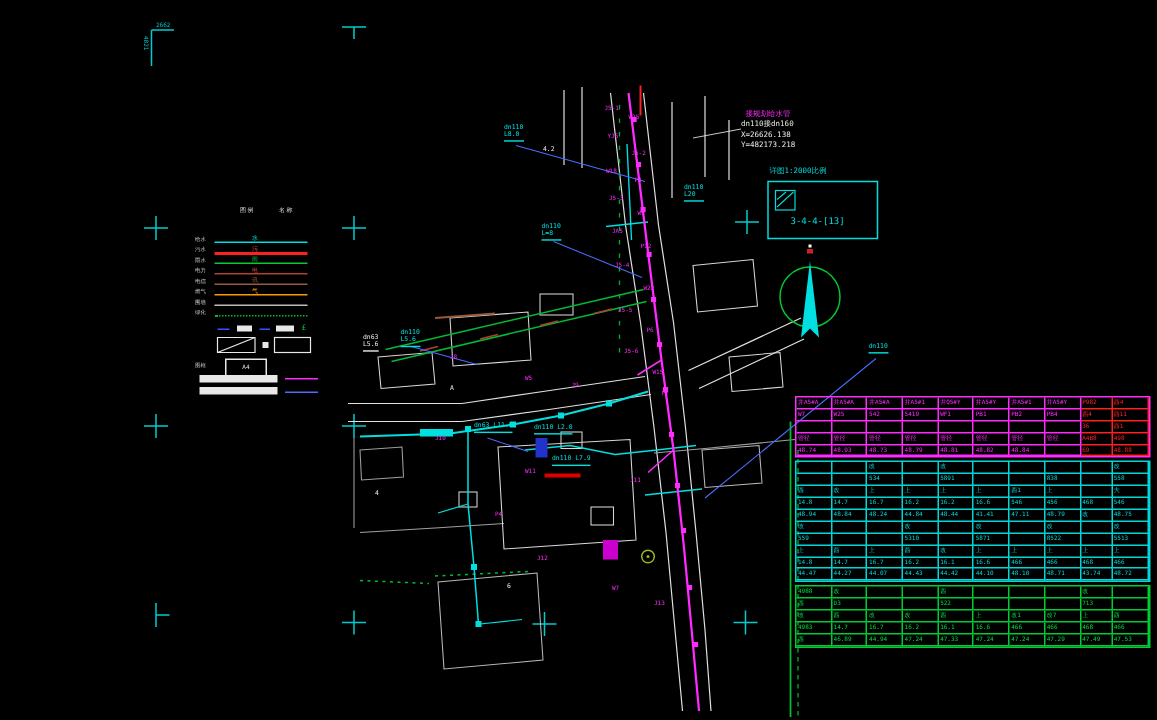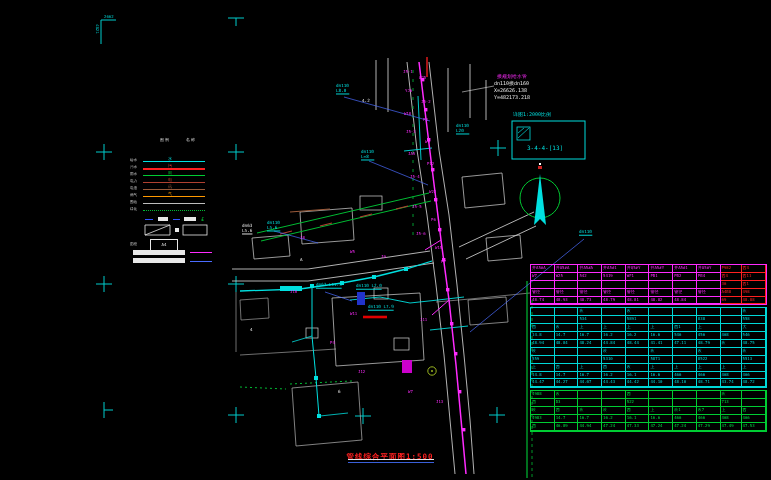--- a/index.html
+++ b/index.html
@@ -538,19 +538,14 @@
           <div class="tcell" style="border-color: rgb(0, 204, 51); color: rgb(0, 221, 68);">47.33</div>
           <div class="tcell" style="border-color: rgb(0, 204, 51); color: rgb(0, 221, 68);">47.24</div>
           <div class="tcell" style="border-color: rgb(0, 204, 51); color: rgb(0, 221, 68);">47.24</div>
           <div class="tcell" style="border-color: rgb(0, 204, 51); color: rgb(0, 221, 68);">47.29</div>
           <div class="tcell" style="border-color: rgb(0, 204, 51); color: rgb(0, 221, 68);">47.49</div>
           <div class="tcell" style="border-color: rgb(0, 204, 51); color: rgb(0, 221, 68);">47.53</div>
         </div>
       </div>
     </div>
 
-  <div id="title-block">
-    <span id="dwg-title" style="color:#ff2020;">管线综合平面图1:500</span>
-    <div class="tline" style="top:15px;border-top:1.2px solid #e8e8e8;"></div>
-    <div class="tline" style="top:18px;border-top:1px solid #3a5fd9;"></div>
-  </div>
 
 </div>
 
 </body></html>

